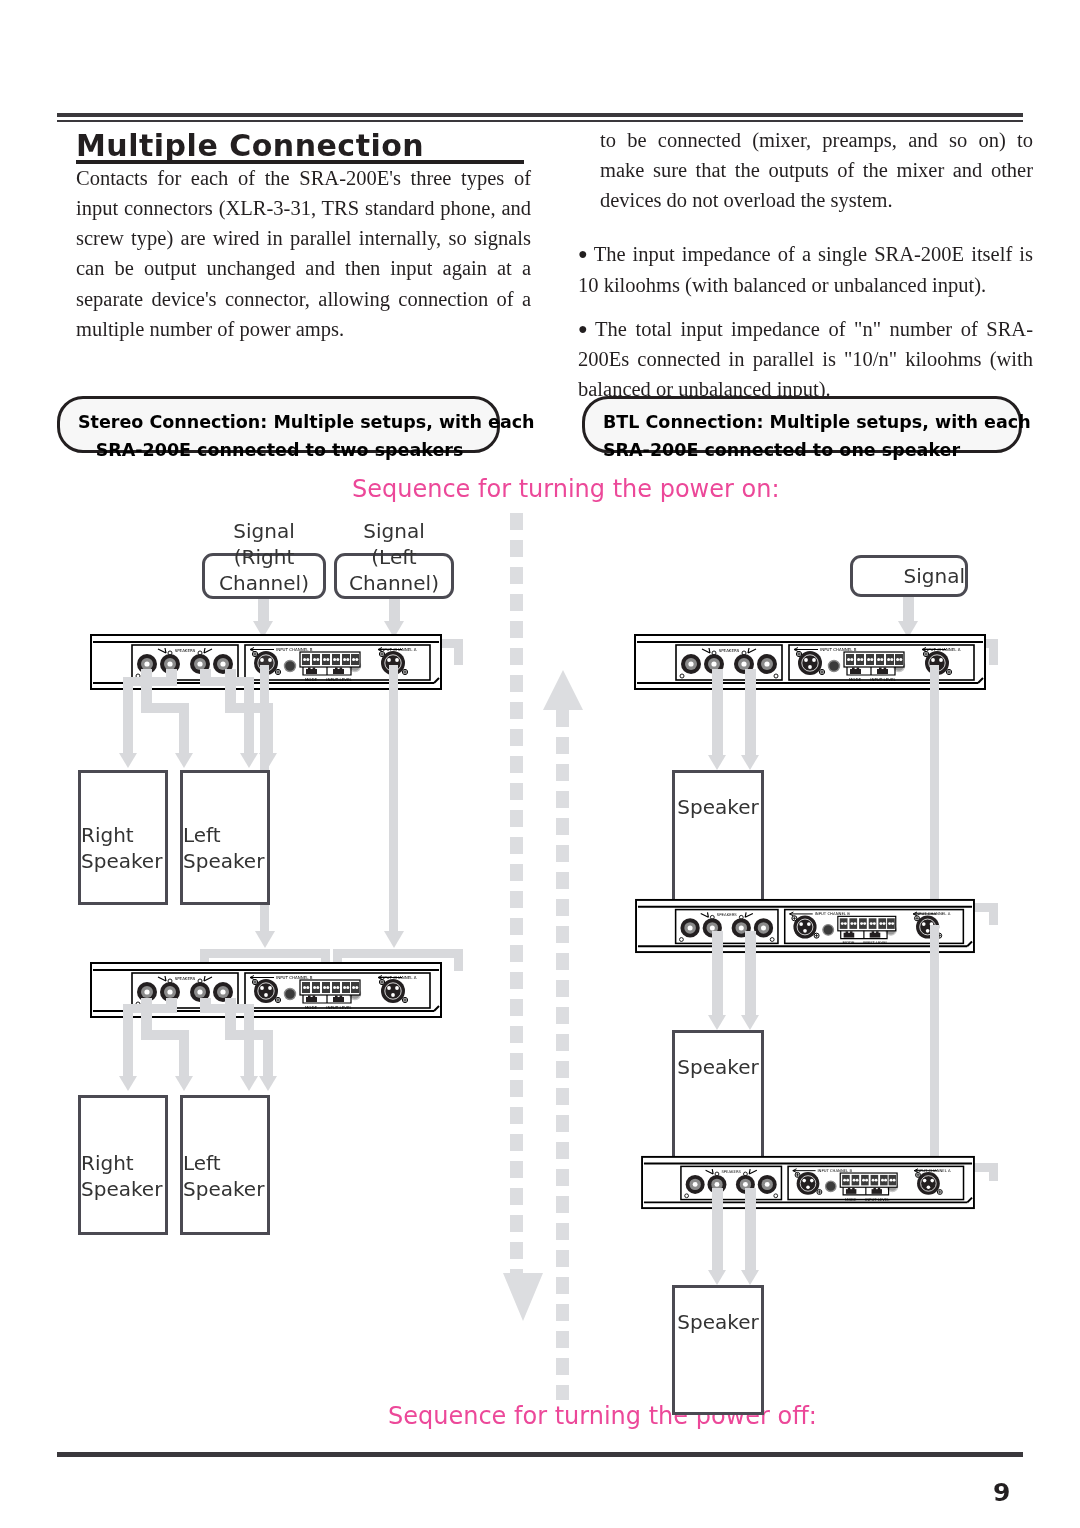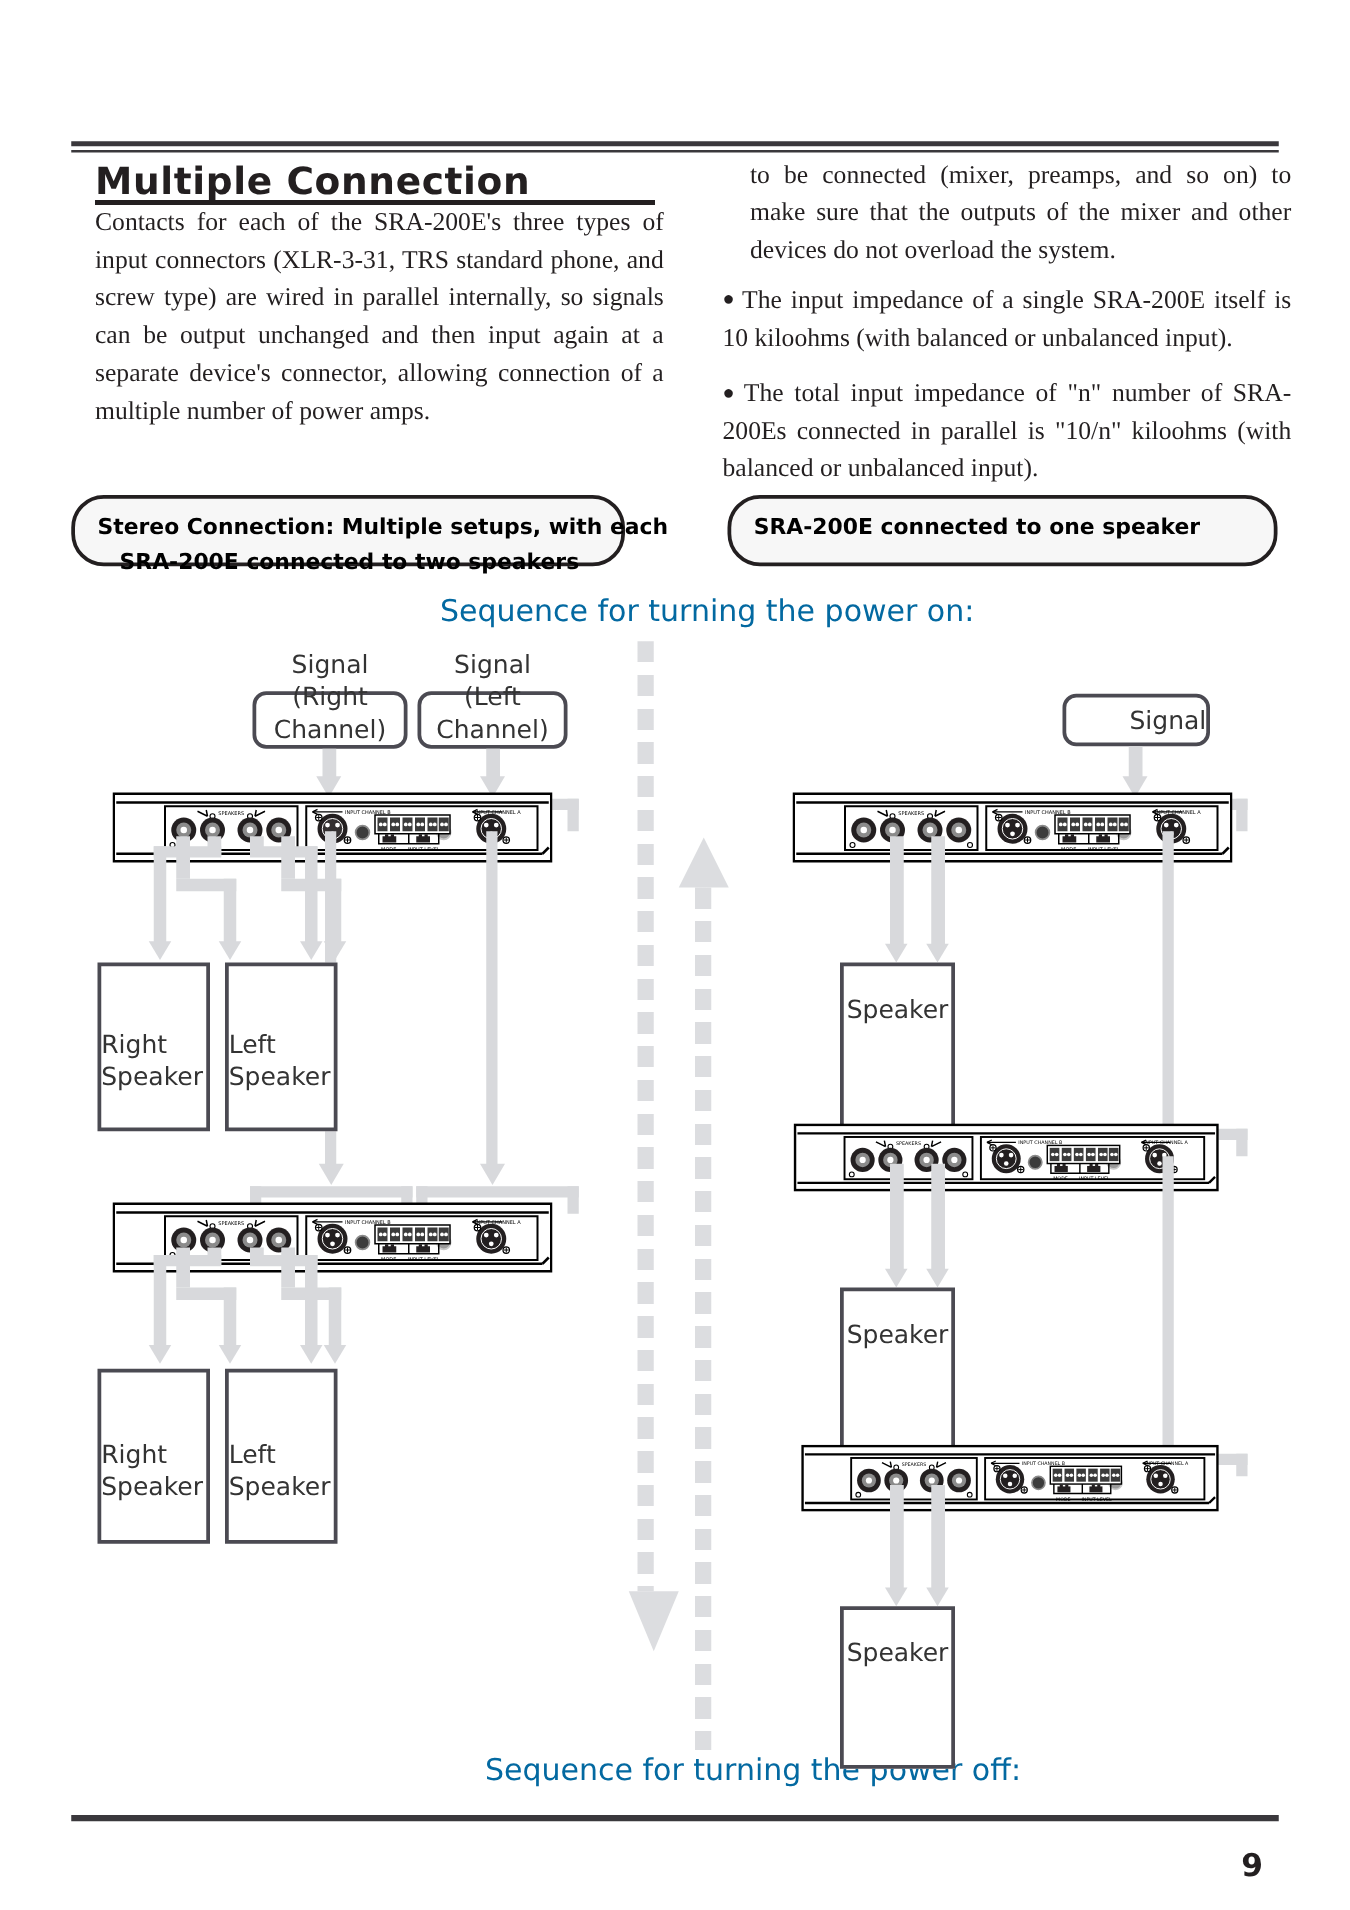--- a/index.html
+++ b/index.html
@@ -27,21 +27,21 @@
   
   .capsule{position:absolute;border:3px solid #231f20;border-radius:26px;
       background:#f7f7f7;box-sizing:border-box;
       font-family:"DejaVu Sans",sans-serif;font-weight:bold;font-size:17.5px;
       line-height:1.62;color:#000;padding:9px 16px 9px 18px;}
   .capsule div{white-space:nowrap;}
 
   
   #diagram{position:absolute;left:0;top:455px;width:1080px;height:990px;}
   .dlabel{position:absolute;font-family:"DejaVu Sans",sans-serif;
-      font-size:24px;color:#0369a1;white-space:nowrap;}
+      font-size:24px;color:#ec4899;white-space:nowrap;}
 
   
   .dashcol{position:absolute;width:13px;background-image:
       repeating-linear-gradient(to bottom,#dcdde0 0px,#dcdde0 17px,
       rgba(0,0,0,0) 17px,rgba(0,0,0,0) 27px);}
   .arrow-up,.arrow-down{position:absolute;width:0;height:0;}
   .arrow-up{border-left:20px solid transparent;border-right:20px solid transparent;
       border-bottom:40px solid #dcdde0;}
   .arrow-down{border-left:20px solid transparent;border-right:20px solid transparent;
       border-top:48px solid #dcdde0;}
@@ -80,33 +80,34 @@
 
 <div class="section-title" style="left:76px;top:128px;">Multiple Connection</div>
 <div class="title-underline" style="left:76px;top:160px;width:448px;"></div>
 
 <div class="col" style="left:76px;top:163px;">
   <p>Contacts for each of the SRA-200E's three types of input connectors (XLR-3-31, TRS standard phone, and screw type) are wired in parallel internally, so signals can be output unchanged and then input again at a separate device's connector, allowing connection of a multiple number of power amps.</p>
 </div>
 
 <div class="col" style="left:578px;top:125px;">
   <p style="padding-left:22px;">to be connected (mixer, preamps, and so on) to make sure that the outputs of the mixer and other devices do not overload the system.</p>
-  <p style="margin-top:10px;">
+  <p style="margin-top:24px;">
     <span class="bdot">●</span><span>The input impedance of a single SRA-200E itself is 10 kiloohms (with balanced or unbalanced input).</span>
   </p>
   <p style="margin-top:14px;">
     <span class="bdot">●</span><span>The total input impedance of "n" number of SRA-200Es connected in parallel is "10/n" kiloohms (with balanced or unbalanced input).</span>
   </p>
 </div>
 
 <div class="capsule" style="left:57px;top:396px;width:443px;height:57px;text-align:center;">
   <div>Stereo Connection: Multiple setups, with each</div>
   <div>SRA-200E connected to two speakers</div>
 </div>
 <div class="capsule" style="left:582px;top:396px;width:440px;height:57px;">
+  <div>BTL Connection: Multiple setups, with each</div>
   <div>SRA-200E connected to one speaker</div>
 </div>
 
 <div id="diagram">
 
   <div class="dlabel" style="left:352px;top:20px;">Sequence for turning the power on:</div>
   <div class="dlabel" style="left:388px;top:947px;">Sequence for turning the power off:</div>
 
   <div class="dashcol" style="left:510px;top:58px;height:760px;"></div>
   <div class="arrow-down" style="left:503px;top:818px;"></div>

